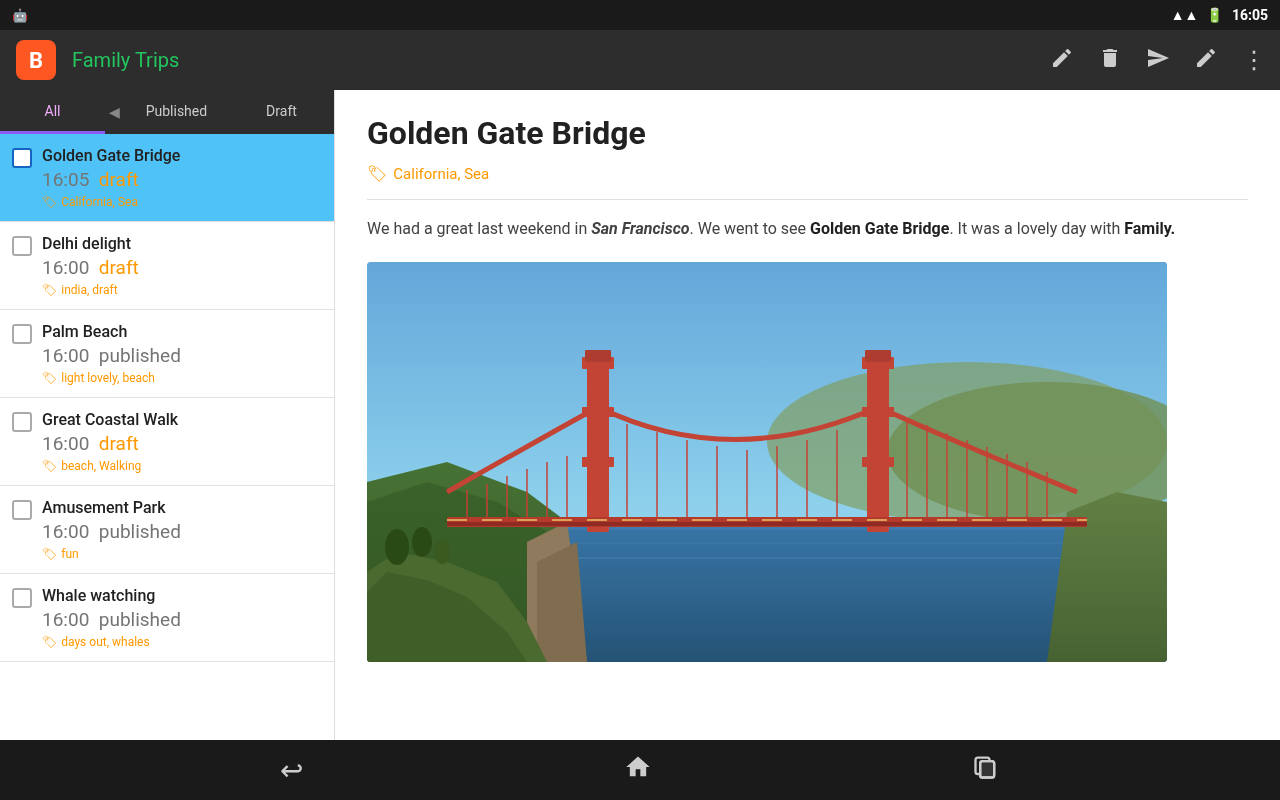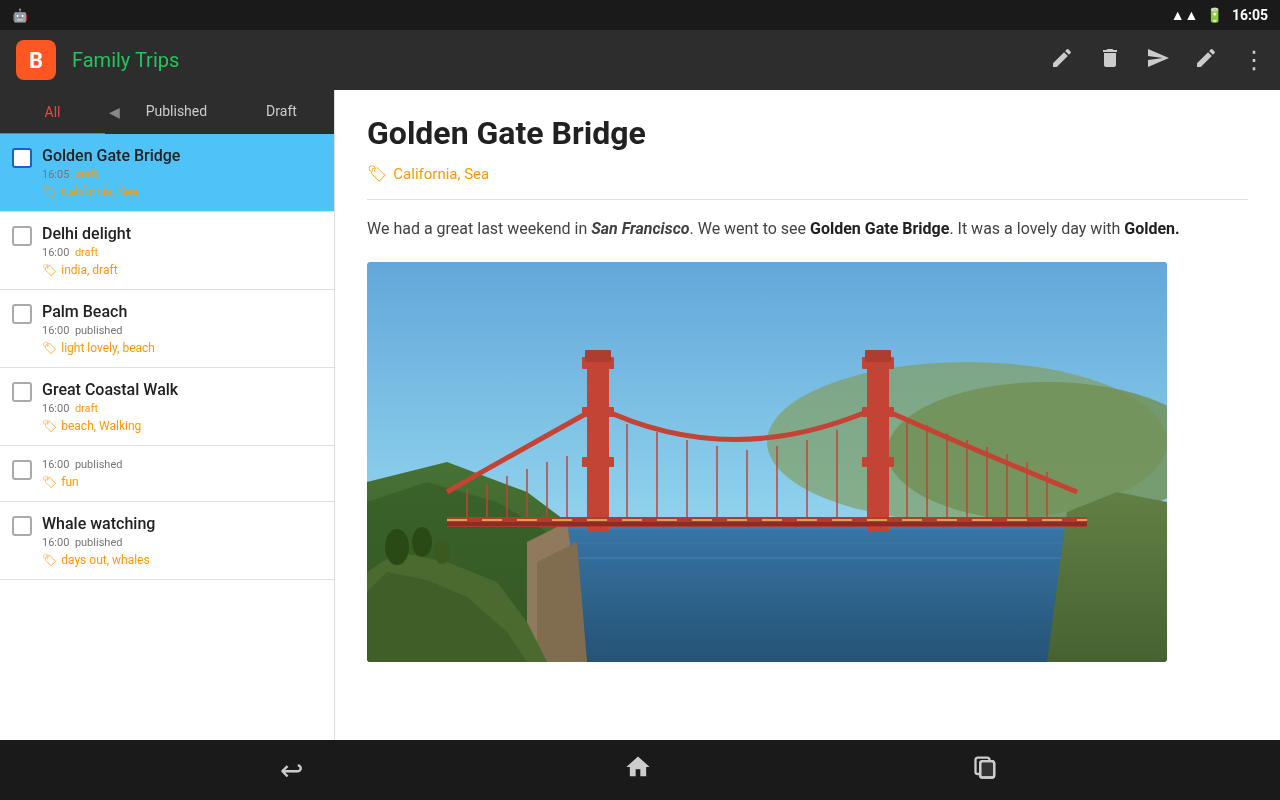--- a/index.html
+++ b/index.html
@@ -81,22 +81,22 @@
       flex: 1;
       display: flex;
       align-items: center;
       justify-content: center;
       color: #cccccc;
       font-size: 14px;
       cursor: pointer;
       border-bottom: 3px solid transparent;
     }
     .filter-tab.active-all {
-      color: #ef4444;
-      border-bottom: 1px solid #8b5cf6;
+      color: #f0abfc;
+      border-bottom: 3px solid #8b5cf6;
     }
     .triangle-indicator {
       color: #888;
       font-size: 14px;
       display: flex;
       align-items: center;
       padding: 0 4px;
     }
 
     
@@ -130,21 +130,21 @@
     }
     .post-info { flex: 1; }
     .post-title {
       font-size: 16px;
       font-weight: 500;
       color: #212121;
       margin-bottom: 3px;
     }
     .post-item.selected .post-title { color: #212121; }
     .post-meta {
-      font-size: 11px;
+      font-size: 19px;
       color: #757575;
       margin-bottom: 4px;
     }
     .post-meta .draft { color: #ff9800; }
     .post-meta .published { color: #757575; }
     .post-tags {
       display: flex;
       align-items: center;
       gap: 4px;
       font-size: 12px;
@@ -324,20 +324,21 @@
           <div class="post-tags">
             <span class="tag-icon">🏷</span>
             <span>beach, Walking</span>
           </div>
         </div>
       </div>
 
       <div class="post-item">
         <div class="post-checkbox"></div>
         <div class="post-info">
+          <div class="post-title">Amusement Park</div>
           <div class="post-meta">
             <span>16:00</span>&nbsp;&nbsp;<span class="published">published</span>
           </div>
           <div class="post-tags">
             <span class="tag-icon">🏷</span>
             <span>fun</span>
           </div>
         </div>
       </div>
 
@@ -362,21 +363,21 @@
     <h1 class="post-view-title">Golden Gate Bridge</h1>
 
     <div class="post-view-tags">
       <span style="color:#ff9800; font-size:16px;">🏷</span>
       <span style="color:#ff9800;">California, Sea</span>
     </div>
 
     <div class="divider"></div>
 
     <div class="post-view-body">
-      <span>We had a great last weekend in </span><em>San Francisco</em><span>. We went to see </span><strong>Golden Gate Bridge</strong><span>. It was a lovely day with </span><strong>Golden.</strong>
+      <span>We had a great last weekend in </span><em>San Francisco</em><span>. We went to see </span><strong>Golden Gate Bridge</strong><span>. It was a lovely day with </span><strong>Family.</strong>
     </div>
 
     <div class="post-image-container">
       <svg class="bridge-scene" viewBox="0 0 800 400" xmlns="http://www.w3.org/2000/svg">
 
         <defs>
           <linearGradient id="sky" x1="0" y1="0" x2="0" y2="1">
             <stop offset="0%" stop-color="#5ba3d9"></stop>
             <stop offset="60%" stop-color="#87ceeb"></stop>
             <stop offset="100%" stop-color="#b0d4e8"></stop>

